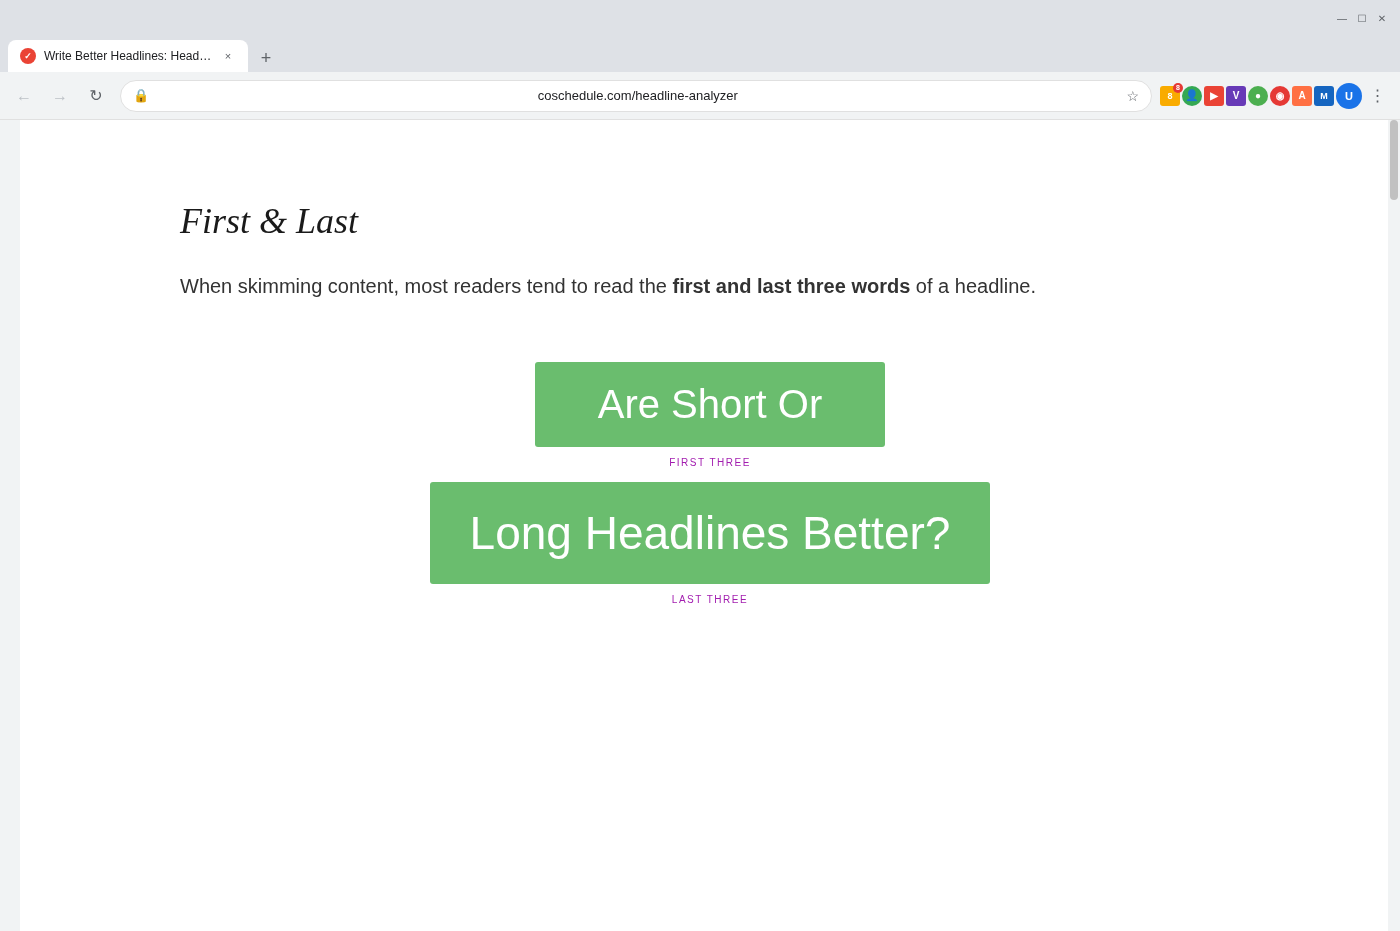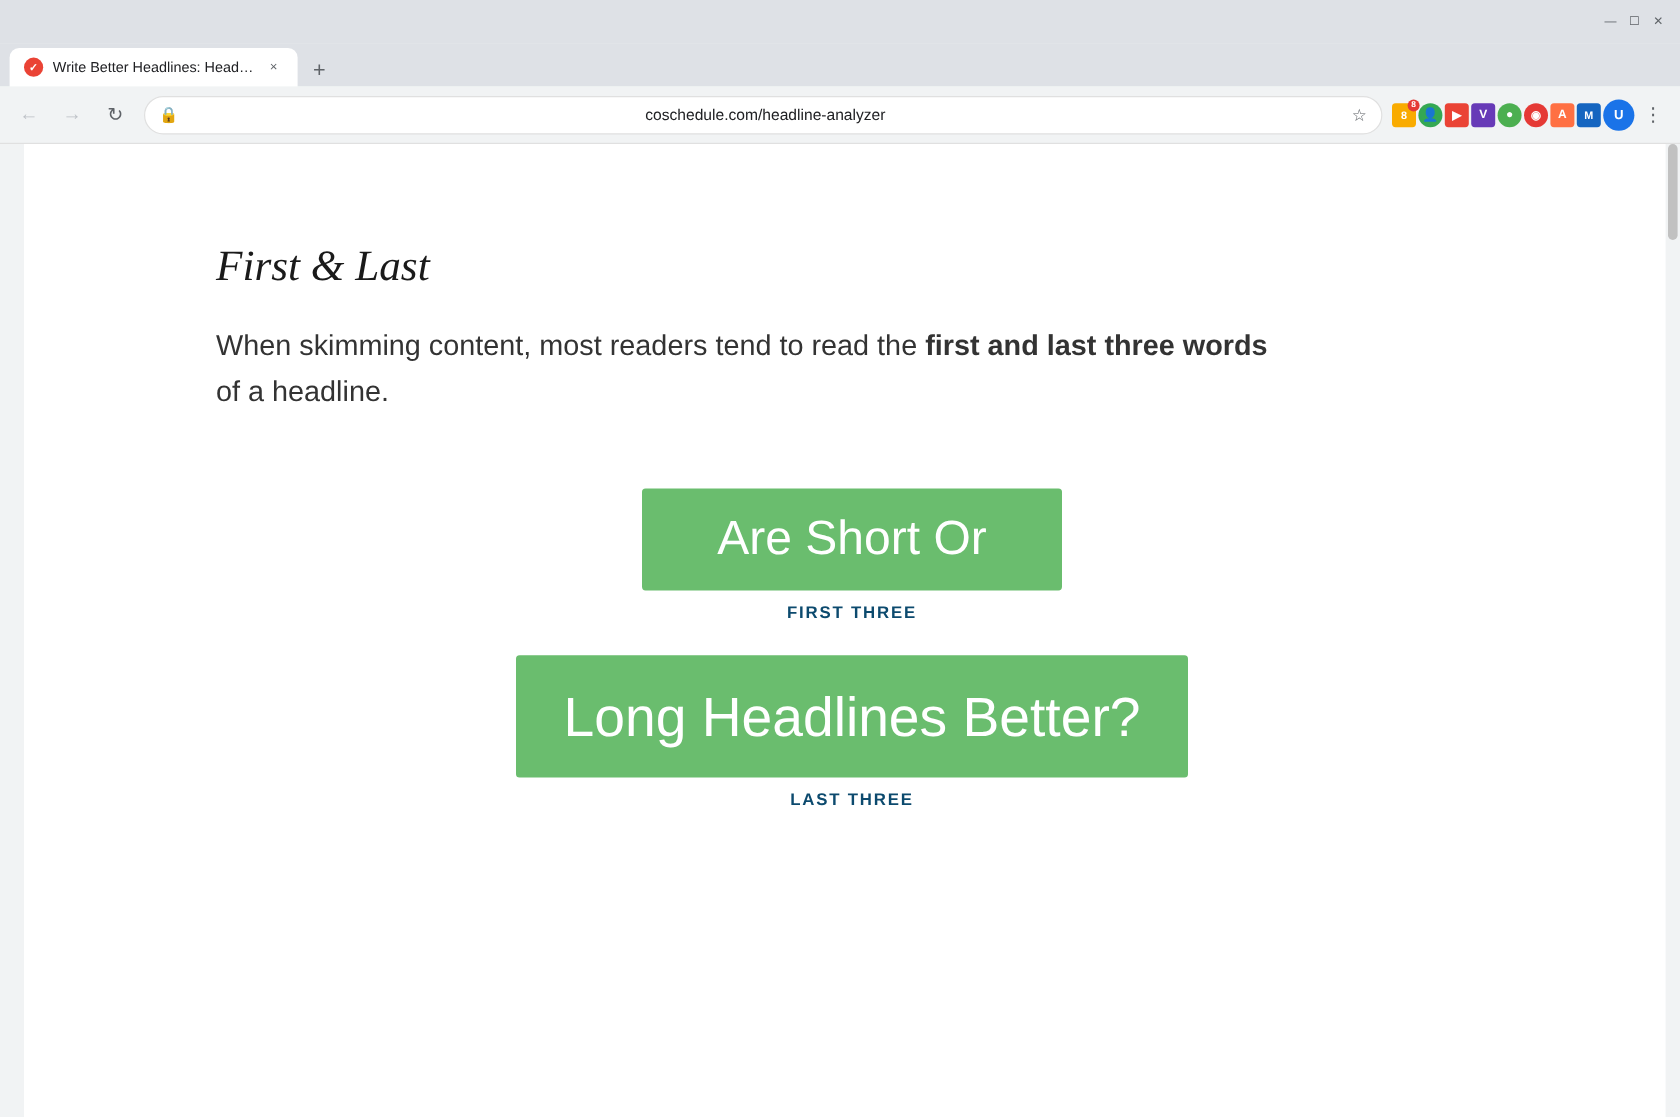--- a/index.html
+++ b/index.html
@@ -257,36 +257,36 @@
     .section-title {
       font-family: Georgia, 'Times New Roman', serif;
       font-size: 36px;
       font-style: italic;
       color: #1a1a1a;
       margin-bottom: 28px;
       font-weight: normal;
     }
 
     .description-text {
-      font-size: 24px;
+      font-size: 20px;
       color: #333;
       line-height: 1.6;
       margin-bottom: 60px;
       max-width: 900px;
     }
 
     .description-text strong {
       font-weight: 700;
     }
 
     .headline-display {
       display: flex;
       flex-direction: column;
       align-items: center;
-      gap: 28px;
+      gap: 14px;
     }
 
     .first-three-container {
       display: flex;
       flex-direction: column;
       align-items: center;
       gap: 10px;
     }
 
     .last-three-container {
@@ -320,24 +320,24 @@
       font-size: 40px;
       font-weight: 400;
       white-space: nowrap;
     }
 
     .last-three-box .headline-box-text {
       font-size: 46px;
     }
 
     .label-text {
-      font-size: 14px;
-      color: #0c4a6e;
+      font-size: 10px;
+      color: #a21caf;
       letter-spacing: 1.5px;
-      font-weight: 700;
+      font-weight: 400;
       text-transform: uppercase;
     }
   </style>
 </head>
 <body>
 
 <div class="browser-frame">
 
   <div class="title-bar">
     <div class="window-controls">

